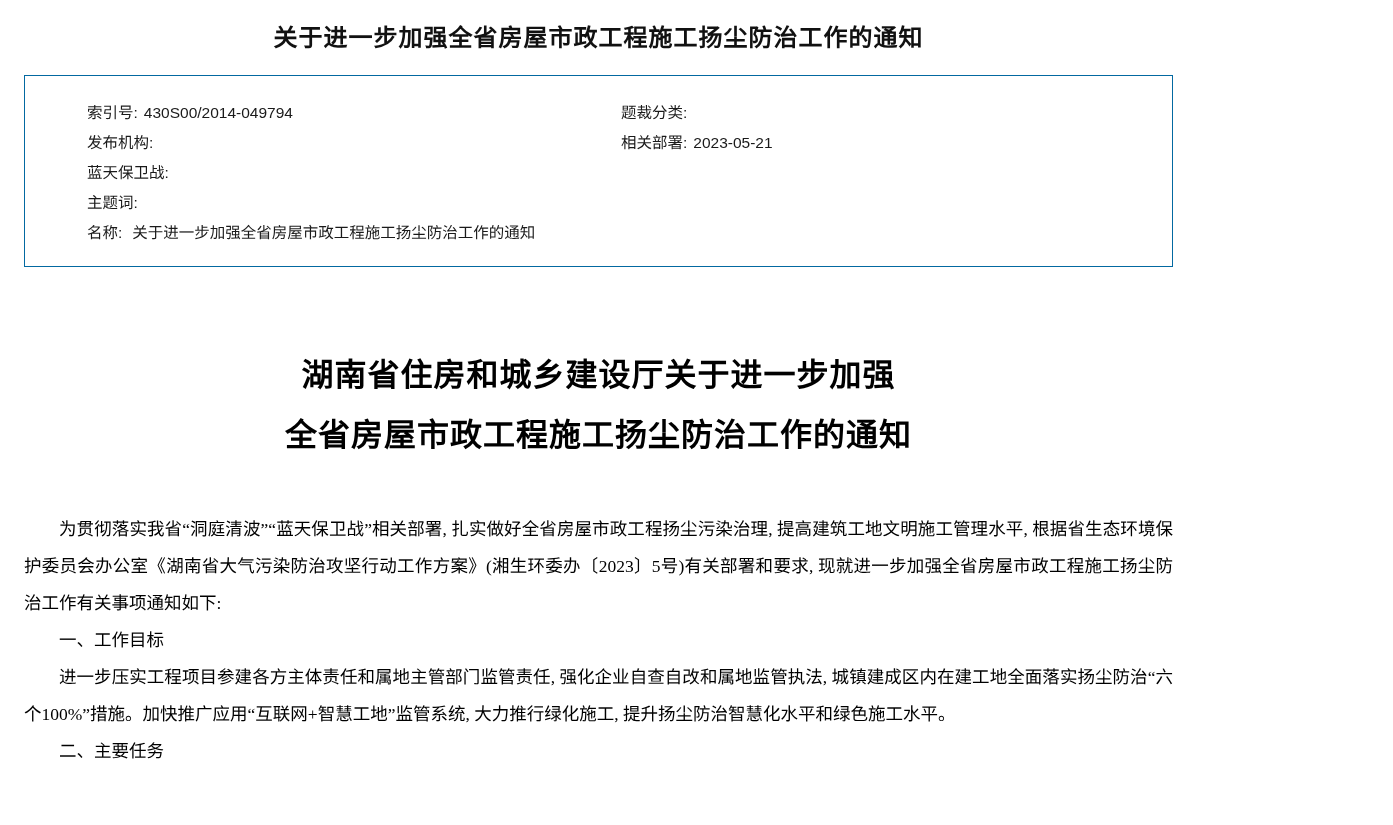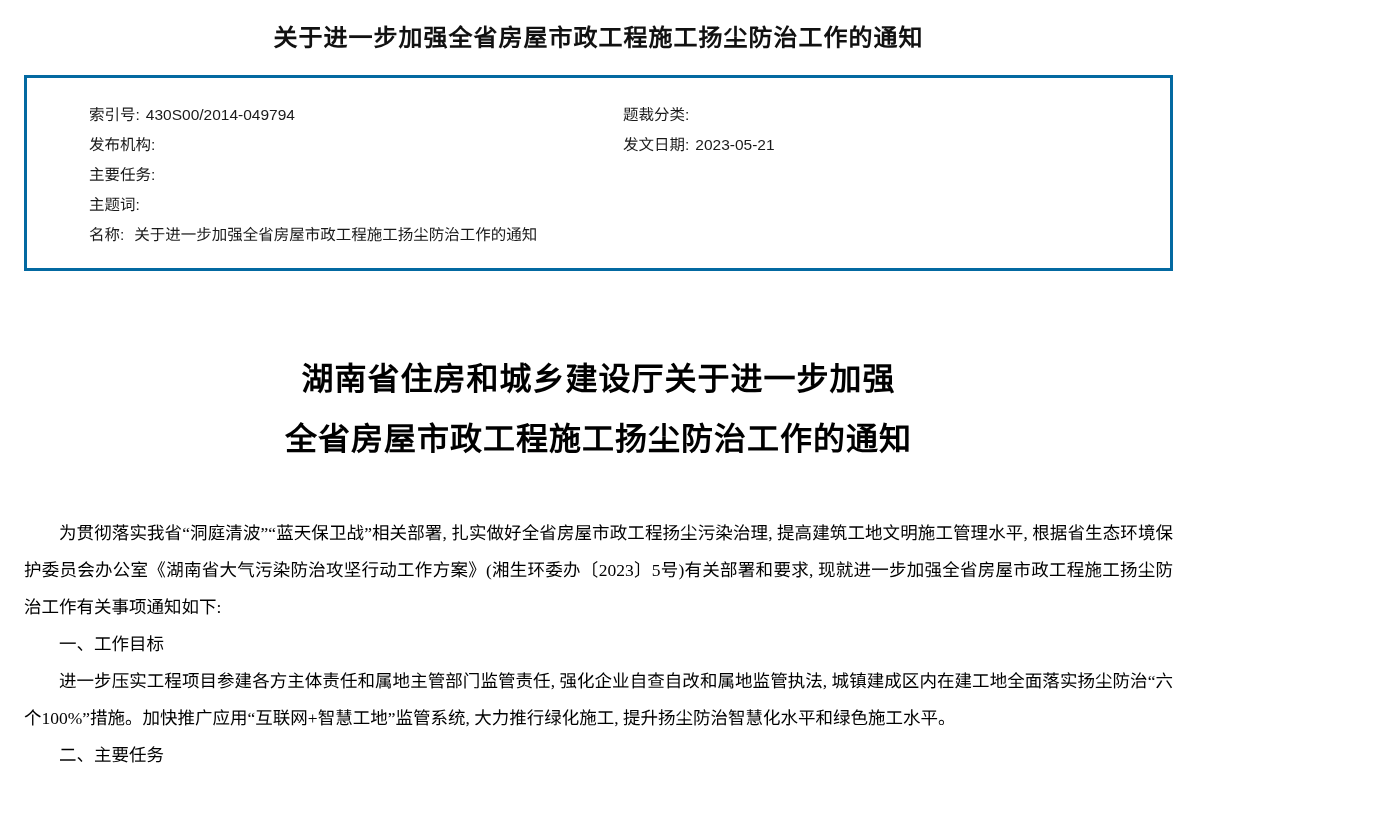--- a/index.html
+++ b/index.html
@@ -23,21 +23,21 @@
     text-align: center;
     font-size: 24px;
     font-weight: bold;
     letter-spacing: 1px;
     padding: 18px 0 16px 0;
     color: #111111;
     font-family: "Liberation Sans", "DejaVu Sans", sans-serif;
   }
   .meta-box {
     margin: 6px 24px 0 24px;
-    border: 3px solid #0369a1;
+    border: 1px solid #0369a1;
     box-sizing: border-box;
     padding: 22px 0 18px 0;
     background: #ffffff;
   }
   .meta-grid {
     display: flex;
     flex-direction: column;
     gap: 0;
   }
   .meta-row {
@@ -119,28 +119,28 @@
           <span class="meta-value"></span>
         </div>
       </div>
 
       <div class="meta-row">
         <div class="meta-cell left">
           <span class="meta-label">发布机构:</span>
           <span class="meta-value"></span>
         </div>
         <div class="meta-cell right">
-          <span class="meta-label">发文日期:</span>
+          <span class="meta-label">相关部署:</span>
           <span class="meta-value">2023-05-21</span>
         </div>
       </div>
 
       <div class="meta-row">
         <div class="meta-cell left">
-          <span class="meta-label">主要任务:</span>
+          <span class="meta-label">蓝天保卫战:</span>
           <span class="meta-value"></span>
         </div>
         <div class="meta-cell right">
           <span class="meta-label"></span>
           <span class="meta-value"></span>
         </div>
       </div>
 
       <div class="meta-row">
         <div class="meta-cell left">

